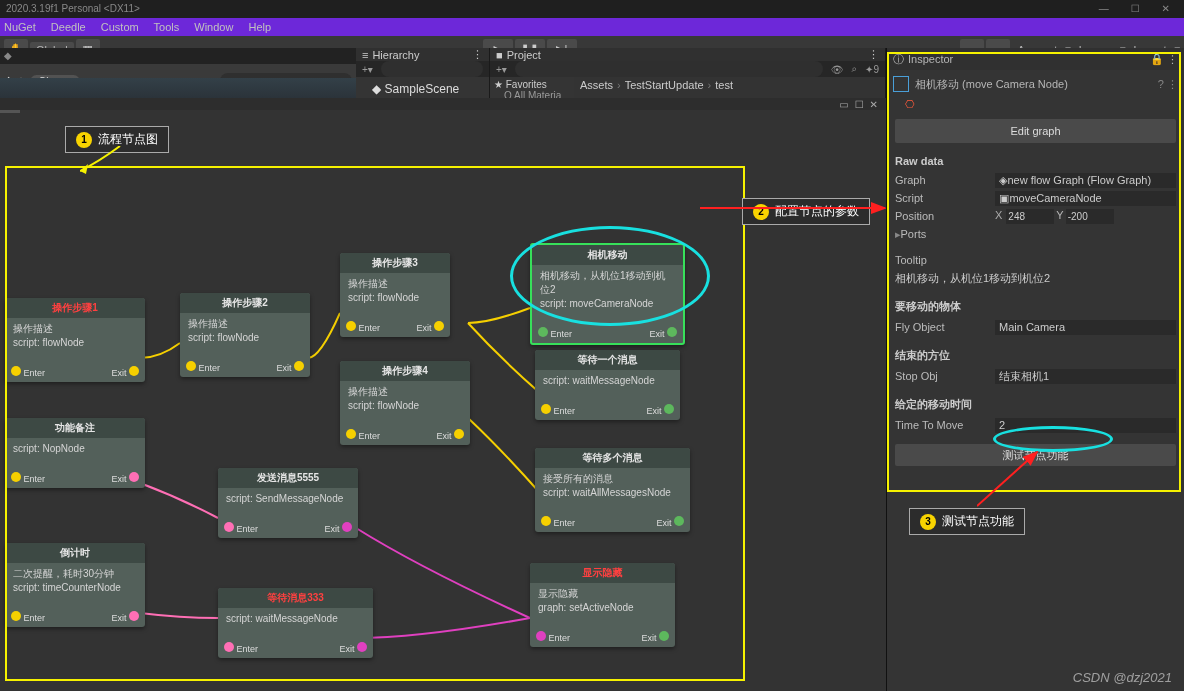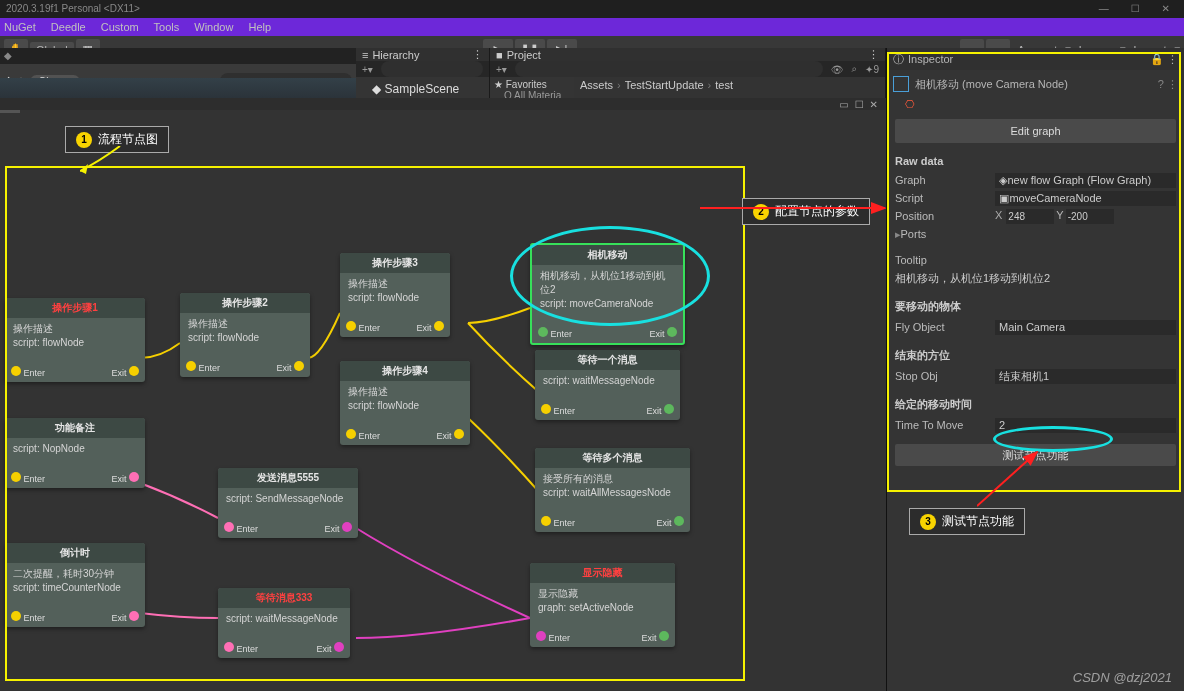--- a/index.html
+++ b/index.html
@@ -314,21 +314,21 @@
     <div class="body">
         <div>二次提醒，耗时30分钟</div>
         <div>script:  timeCounterNode</div>
       </div>
     <div class="ports">
         <span><span class="dot yellow"></span> <span>Enter</span></span>
         <span><span>Exit</span> <span class="dot pink"></span></span>
       </div>
   </div>
 
-  <div class="node" style="left:218px;top:490px;width:132px">
+  <div class="node" style="left:218px;top:490px;width:155px">
     <div class="title red">等待消息333</div>
     <div class="body">
         <div>script:  waitMessageNode</div>
       </div>
     <div class="ports">
         <span><span class="dot pink"></span> <span>Enter</span></span>
         <span><span>Exit</span> <span class="dot magenta"></span></span>
       </div>
   </div>
 

